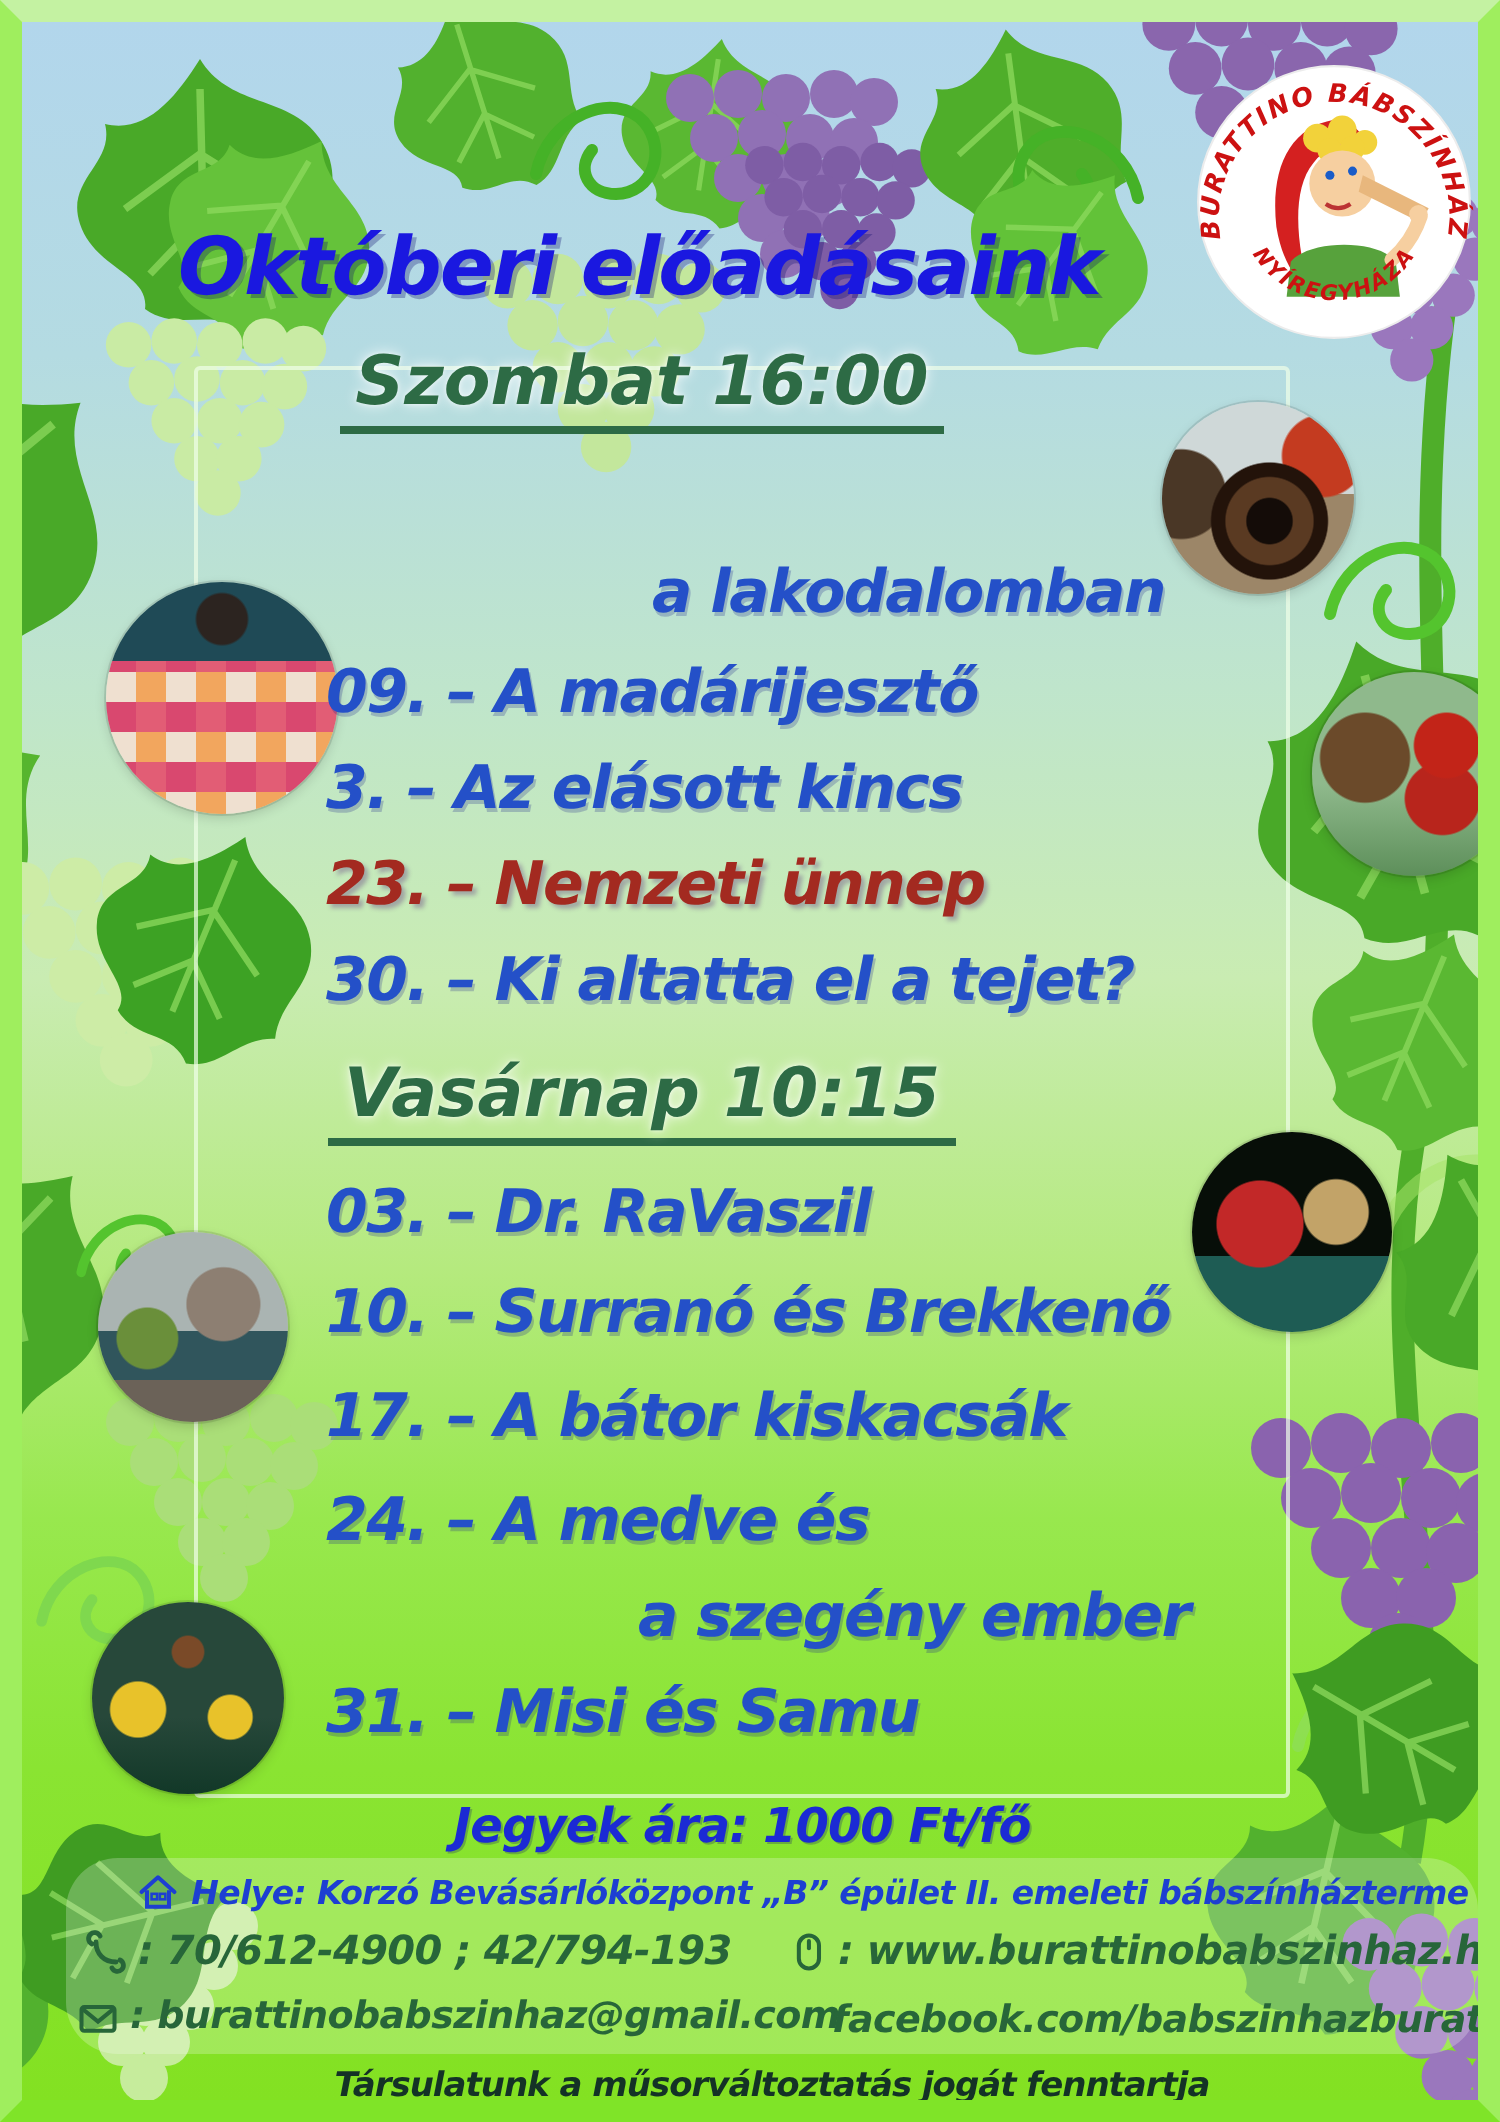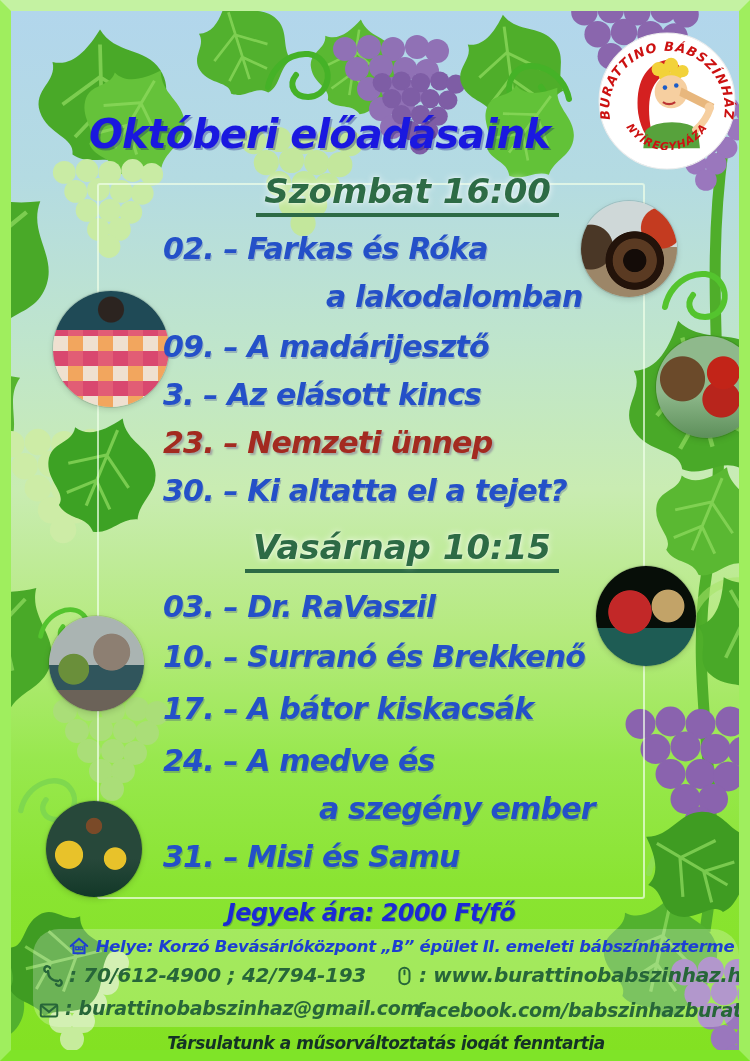--- a/index.html
+++ b/index.html
@@ -45,21 +45,21 @@
     linear-gradient(180deg,#aab4b2 0 52%, #30555c 52% 78%, #6b6258 78% 100%);}
   #ph-ducks{left:35px;top:790px;width:96px;height:96px;background:
     radial-gradient(circle at 24% 56%, #e8c22a 0 15%, transparent 16%),
     radial-gradient(circle at 72% 60%, #e8c22a 0 12%, transparent 13%),
     radial-gradient(circle at 50% 26%, #7a4a28 0 9%, transparent 10%),
     linear-gradient(180deg,#27483a 0 60%, #123828 100%);}
   svg.logo{position:absolute;left:586px;top:20px;width:140px;height:140px;z-index:4;}
   .txt{position:absolute;z-index:5;white-space:nowrap;}
   .title{left:78px;top:100px;width:586px;text-align:left;font-size:40px;letter-spacing:-1px;
     color:var(--title-blue);text-shadow:2px 2px 0 rgba(10,10,110,.30);margin:0;}
-  .heading{left:104px;width:444px;text-align:right;font-size:34px;color:var(--heading-green);
+  .heading{left:88px;width:444px;text-align:center;font-size:34px;color:var(--heading-green);
     text-shadow:0 0 7px rgba(255,255,255,.85),0 0 2px rgba(255,255,255,.6);}
   .heading .hd{display:inline-block;border-bottom:4px solid currentColor;padding:0 8px 2px;}
   .row{left:152px;font-size:30px;letter-spacing:-0.8px;color:var(--item-blue);
     text-shadow:1px 2px 0 rgba(30,40,140,.25);}
   .row.red{color:var(--highlight-red);text-shadow:2px 2px 2px rgba(90,40,120,.35);text-align:right;}
   .price{left:88px;width:544px;text-align:center;font-size:24px;letter-spacing:-0.5px;color:#1b2ad4;
     text-shadow:1px 1px 0 rgba(10,10,110,.25);}
   .contact-box{position:absolute;left:22px;top:918px;width:706px;height:98px;z-index:2;
     background:rgba(255,255,255,.24);border-radius:26px;}
   .loc{left:30px;top:924px;width:720px;text-align:center;font-size:16.5px;letter-spacing:-0.3px;
@@ -181,38 +181,37 @@
     <text font-size="10.5" fill="#cc1111" font-weight="bold" letter-spacing="1">
       <textPath href="#arcBot" startOffset="50%" text-anchor="middle">NYÍREGYHÁZA</textPath>
     </text>
   </svg>
 
   <h1 class="txt title">Októberi előadásaink</h1>
 
   <div class="txt heading" style="top:160px">
     <span class="hd">Szombat 16:00</span>
   </div>
-  <div class="txt row" style="top:220px"><span>02. – Farkas és Róka</span></div>
   <div class="txt row" style="top:268px;left:315px"><span>a lakodalomban</span></div>
   <div class="txt row" style="top:318px"><span>09. – A madárijesztő</span></div>
   <div class="txt row" style="top:366px"><span>3. – Az elásott kincs</span></div>
   <div class="txt row red" style="top:414px"><span>23. – Nemzeti ünnep</span></div>
   <div class="txt row" style="top:462px"><span>30. – Ki altatta el a tejet?</span></div>
 
   <div class="txt heading" style="top:516px">
     <span class="hd">Vasárnap 10:15</span>
   </div>
   <div class="txt row" style="top:578px"><span>03. – Dr. RaVaszil</span></div>
   <div class="txt row" style="top:628px"><span>10. – Surranó és Brekkenő</span></div>
   <div class="txt row" style="top:680px"><span>17. – A bátor kiskacsák</span></div>
   <div class="txt row" style="top:732px"><span>24. – A medve és</span></div>
   <div class="txt row" style="top:780px;left:308px"><span>a szegény ember</span></div>
   <div class="txt row" style="top:828px"><span>31. – Misi és Samu</span></div>
 
-  <div class="txt price" style="top:888px">Jegyek ára: 2000 Ft/fő</div>
+  <div class="txt price" style="top:888px">Jegyek ára: 1000 Ft/fő</div>
 
   <div class="contact-box"></div>
 
   <div class="txt loc">
     <svg class="ic" width="22" height="22" viewBox="0 0 24 24">
       <path d="M3,12 L12,4 L21,12" fill="none" stroke="#1d3fd2" stroke-width="2.2" stroke-linecap="round" stroke-linejoin="round"></path>
       <path d="M6,11 V20 H18 V11" fill="none" stroke="#1d3fd2" stroke-width="2.2"></path>
       <rect x="8.5" y="13" width="3" height="3" fill="none" stroke="#1d3fd2" stroke-width="1.4"></rect>
       <rect x="13" y="13" width="3" height="3" fill="none" stroke="#1d3fd2" stroke-width="1.4"></rect>
     </svg><span>Helye: Korzó Bevásárlóközpont „B” épület II. emeleti bábszínházterme</span>

